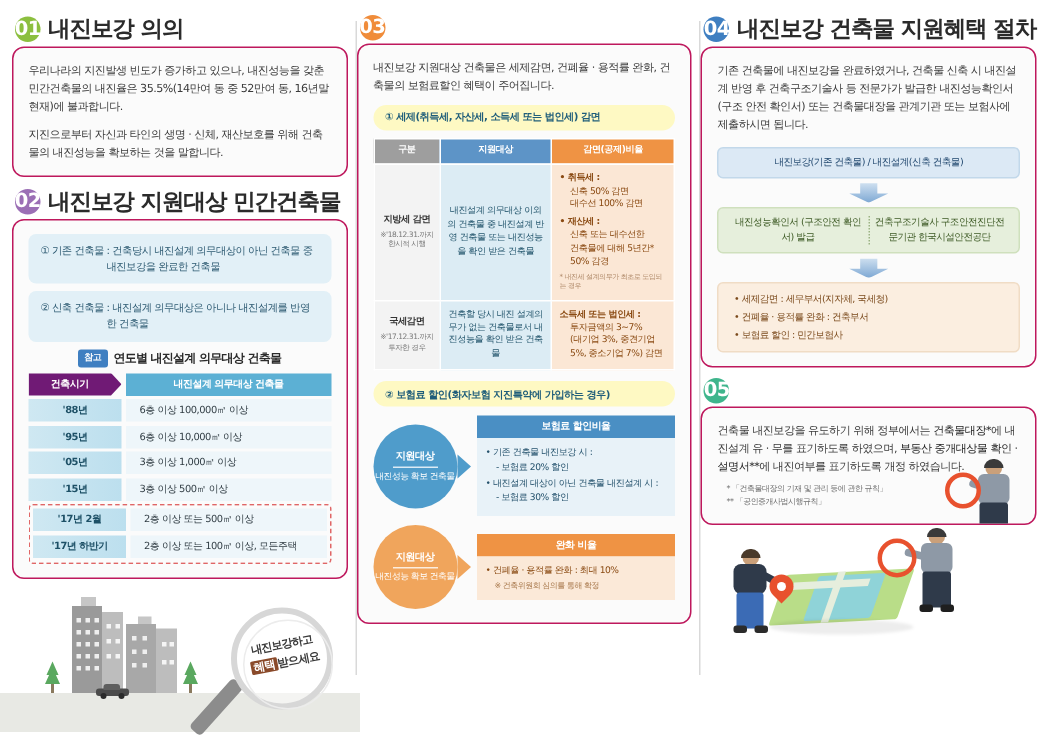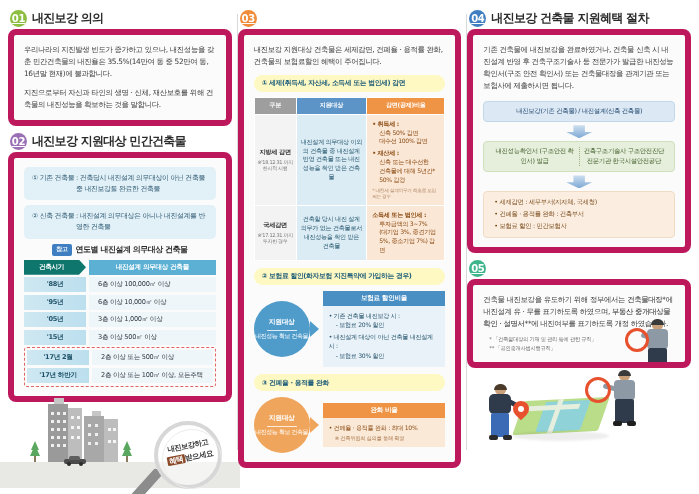--- a/index.html
+++ b/index.html
@@ -22,35 +22,35 @@
     position: absolute; top: 14px; bottom: 44px; width: 1px;
     background: #d9d9d9;
   }
   .divider1 { left: 237px; }
   .divider2 { left: 466px; }
 
   
   .sec-head { display: flex; align-items: center; gap: 5px; padding-left: 2px; margin-bottom: 2px; }
   .sec-num {
     width: 17px; height: 17px; border-radius: 50%;
-    color: #fff; font-size: 10px; font-weight: bold;
+    color: #fff; font-size: 13px; font-weight: bold;
     display: flex; align-items: center; justify-content: center;
-    flex: none; letter-spacing: -0.3px; text-decoration: underline;
+    flex: none; letter-spacing: -0.3px;
   }
   .n01 { background: #8cbf3f; }
   .n02 { background: #9b6fb5; }
   .n03 { background: #f08c3a; }
   .n04 { background: #3f7fc1; }
   .n05 { background: #3fb58c; }
-  .sec-title { font-size: 12px; font-weight: bold; color: #2b2b2b; letter-spacing: -0.7px; }
+  .sec-title { font-size: 15px; font-weight: bold; color: #2b2b2b; letter-spacing: -0.7px; }
 
   
   .card {
     background: #fbfbfb;
-    border: 6px solid #be185d;
+    border: 1px solid #be185d;
     border-radius: 8px;
     padding: 9px 10px;
   }
   .body-text { font-size: 7.4px; line-height: 1.62; color: #3a3a3a; letter-spacing: -0.35px; }
   .body-text + .body-text { margin-top: 7px; }
   .body-text b { font-weight: normal; color: #222; }
 
   
   .bullet-box {
     background: #e2f0f7; border-radius: 5px;
@@ -74,21 +74,21 @@
     background: linear-gradient(90deg,#cfe8f2,#bcdfee);
     display: flex; align-items: center; justify-content: center;
     padding: 3px 0; position: relative; letter-spacing: -0.3px;
   }
   .yc2 {
     flex: 1; font-size: 6.6px; color: #2f3b42;
     background: #eef6fa;
     display: flex; align-items: center; padding: 3px 0 3px 9px; letter-spacing: -0.3px;
   }
   .yrow.header .yc1 {
-    background: #0f766e; color: #fff; font-weight: bold;
+    background: #701a75; color: #fff; font-weight: bold;
     clip-path: polygon(0 0, calc(100% - 7px) 0, 100% 50%, calc(100% - 7px) 100%, 0 100%);
     padding-right: 7px;
   }
   .yrow.header .yc2 { background: #5cb0d4; color: #fff; font-weight: bold; justify-content: center; padding-left: 0; }
   .yhighlight {
     border: 1.3px dashed #e06666; border-radius: 3px;
     padding: 2px 2px 0.5px; margin-top: 1px;
   }
 
   
@@ -423,21 +423,20 @@
           <div class="tri tri-blue"></div>
           <div class="fp-body">
             <div class="fp-title blue">보험료 할인비율</div>
             <div class="fp-list blue" id="insurance-list">
                 <div class="li">• 기존 건축물 내진보강 시 :<span class="sub">- 보험료 20% 할인</span></div>
                 <div class="li">• 내진설계 대상이 아닌 건축물 내진설계 시 :<span class="sub">- 보험료 30% 할인</span></div>
               </div>
           </div>
         </div>
 
-        <div class="subhead">③ 건폐율 · 용적률 완화</div>
         <div class="flowpair">
           <div class="circ circ-orange">
             <div class="c-top">지원대상</div>
             <div class="c-rule"></div>
             <div class="c-bot">내진성능 확보 건축물</div>
           </div>
           <div class="tri tri-orange"></div>
           <div class="fp-body">
             <div class="fp-title orange">완화 비율</div>
             <div class="fp-list orange">

